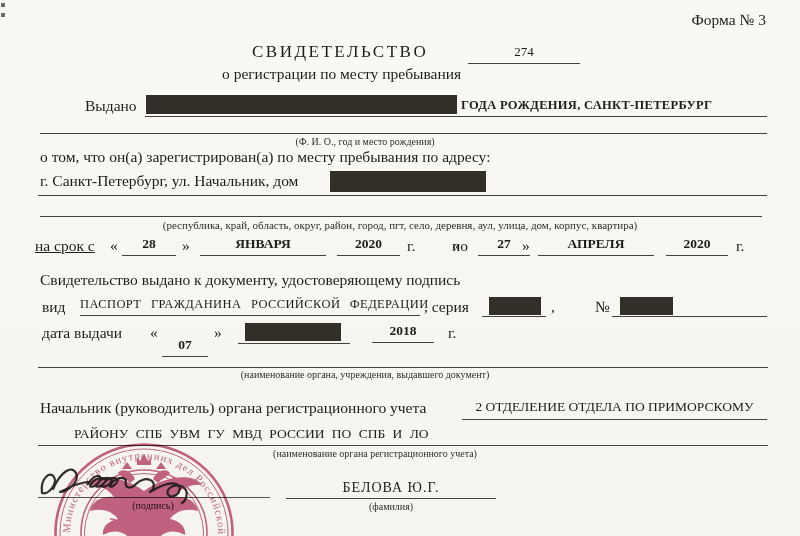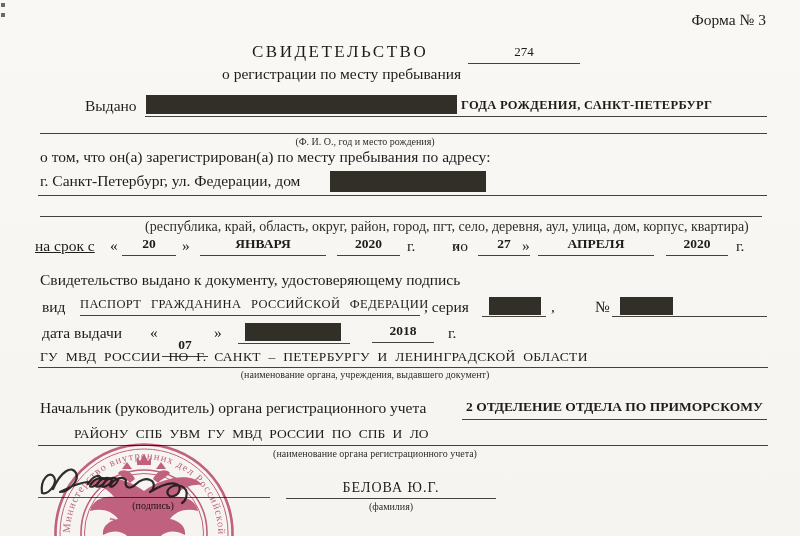--- a/index.html
+++ b/index.html
@@ -38,29 +38,29 @@
   <div class="abs t" style="left:222px; top:65px;">о регистрации по месту пребывания</div>
 
   <div class="abs t" style="left:85px; top:97px;">Выдано</div>
   <div class="abs redact" style="left:146px; top:95px; width:311px; height:19px;"></div>
   <div class="abs xs b" style="left:461px; top:98px; letter-spacing:.3px;">ГОДА РОЖДЕНИЯ, САНКТ-ПЕТЕРБУРГ</div>
   <div class="abs line" style="left:145px; top:116px; width:622px;"></div>
   <div class="abs line" style="left:40px; top:133px; width:727px;"></div>
   <div class="abs cap" style="left:215px; top:136px; width:300px;">(Ф. И. О., год и место рождения)</div>
 
   <div class="abs t" style="left:40px; top:148px;">о том, что он(а) зарегистрирован(а) по месту пребывания по адресу:</div>
-  <div class="abs t" style="left:40px; top:172px;">г. Санкт-Петербург, ул. Федерации, дом</div>
+  <div class="abs t" style="left:40px; top:172px;">г. Санкт-Петербург, ул. Начальник, дом</div>
   <div class="abs redact" style="left:330px; top:171px; width:156px; height:21px;"></div>
   <div class="abs line" style="left:38px; top:195px; width:729px;"></div>
   <div class="abs line thin" style="left:40px; top:216px; width:722px;"></div>
-  <div class="abs cap" style="left:145px; top:219px; width:510px; font-size:14px;">(республика, край, область, округ, район, город, пгт, село, деревня, аул, улица, дом, корпус, квартира)</div>
+  <div class="abs cap" style="left:145px; top:219px; width:510px; font-size:11px;">(республика, край, область, округ, район, город, пгт, село, деревня, аул, улица, дом, корпус, квартира)</div>
 
   <div class="abs t" style="left:35px; top:237px;text-decoration:underline;">на срок с</div>
   <div class="abs t" style="left:110px; top:237px;">«</div>
-  <div class="abs blank s b" style="left:122px; top:236px; width:54px; height:20px;">20</div>
+  <div class="abs blank s b" style="left:122px; top:236px; width:54px; height:20px;">28</div>
   <div class="abs t" style="left:182px; top:237px;">»</div>
   <div class="abs blank s b" style="left:200px; top:236px; width:126px; height:20px;">ЯНВАРЯ</div>
   <div class="abs blank s b" style="left:337px; top:236px; width:63px; height:20px;">2020</div>
   <div class="abs t" style="left:407px; top:237px;">г.</div>
   <div class="abs t" style="left:452px; top:237px;">по</div>
   <div class="abs t" style="left:452px; top:237px;">«</div>
   <div class="abs blank s b" style="left:478px; top:236px; width:52px; height:20px;">27</div>
   <div class="abs t" style="left:522px; top:237px;">»</div>
   <div class="abs blank s b" style="left:538px; top:236px; width:116px; height:20px;">АПРЕЛЯ</div>
   <div class="abs blank s b" style="left:666px; top:236px; width:62px; height:20px;">2020</div>
@@ -79,26 +79,25 @@
 
   <div class="abs t" style="left:42px; top:324px;">дата выдачи</div>
   <div class="abs t" style="left:150px; top:324px;">«</div>
   <div class="abs blank s b" style="left:162px; top:337px; width:46px; height:20px;">07</div>
   <div class="abs t" style="left:214px; top:324px;">»</div>
   <div class="abs redact" style="left:245px; top:323px; width:96px; height:18px;"></div>
   <div class="abs line thin" style="left:238px; top:343px; width:112px;"></div>
   <div class="abs blank s b" style="left:372px; top:323px; width:62px; height:20px;">2018</div>
   <div class="abs t" style="left:448px; top:324px;">г.</div>
 
-  <div class="abs s ws4" style="left:40px; top:349px; letter-spacing:.3px;">ГУ МВД РОССИИ ПО Г. САНКТ – ПЕТЕРБУРГУ И ЛЕНИНГРАДСКОЙ ОБЛАСТИ</div>
   <div class="abs line thin" style="left:38px; top:367px; width:730px;"></div>
   <div class="abs t" style="left:40px; top:399px;">Начальник (руководитель) органа регистрационного учета</div>
 
   <div class="abs cap" style="left:165px; top:369px; width:400px;">(наименование органа, учреждения, выдавшего документ)</div>
-  <div class="abs blank s" style="left:462px; top:399px; width:305px; height:21px; border-bottom-width:1.2px;font-weight:bold;">2 ОТДЕЛЕНИЕ ОТДЕЛА ПО ПРИМОРСКОМУ</div>
+  <div class="abs blank s" style="left:462px; top:399px; width:305px; height:21px; border-bottom-width:1.2px;">2 ОТДЕЛЕНИЕ ОТДЕЛА ПО ПРИМОРСКОМУ</div>
   <div class="abs s ws4" style="left:42px; top:426px;margin-left:32px;">РАЙОНУ СПБ УВМ ГУ МВД РОССИИ ПО СПБ И ЛО</div>
   <div class="abs line thin" style="left:38px; top:445px; width:730px;"></div>
   <div class="abs cap" style="left:170px; top:448px; width:410px;">(наименование органа регистрационного учета)</div>
 
   <div class="abs line thin" style="left:38px; top:497px; width:232px; border-top-color:#55524d;"></div>
   <div class="abs cap" style="left:103px; top:500px; width:100px;">(подпись)</div>
   <div class="abs cap" style="left:286px; top:501px; width:210px;">(фамилия)</div>
   <div class="abs blank" style="left:286px; top:480px; width:210px; height:19px; font-size:14px; letter-spacing:1px; border-bottom-width:1.2px;">БЕЛОВА Ю.Г.</div>
 
   <svg class="stamp abs" style="left:52px; top:441px; z-index:2;" width="184" height="184" viewBox="0 0 184 184">

